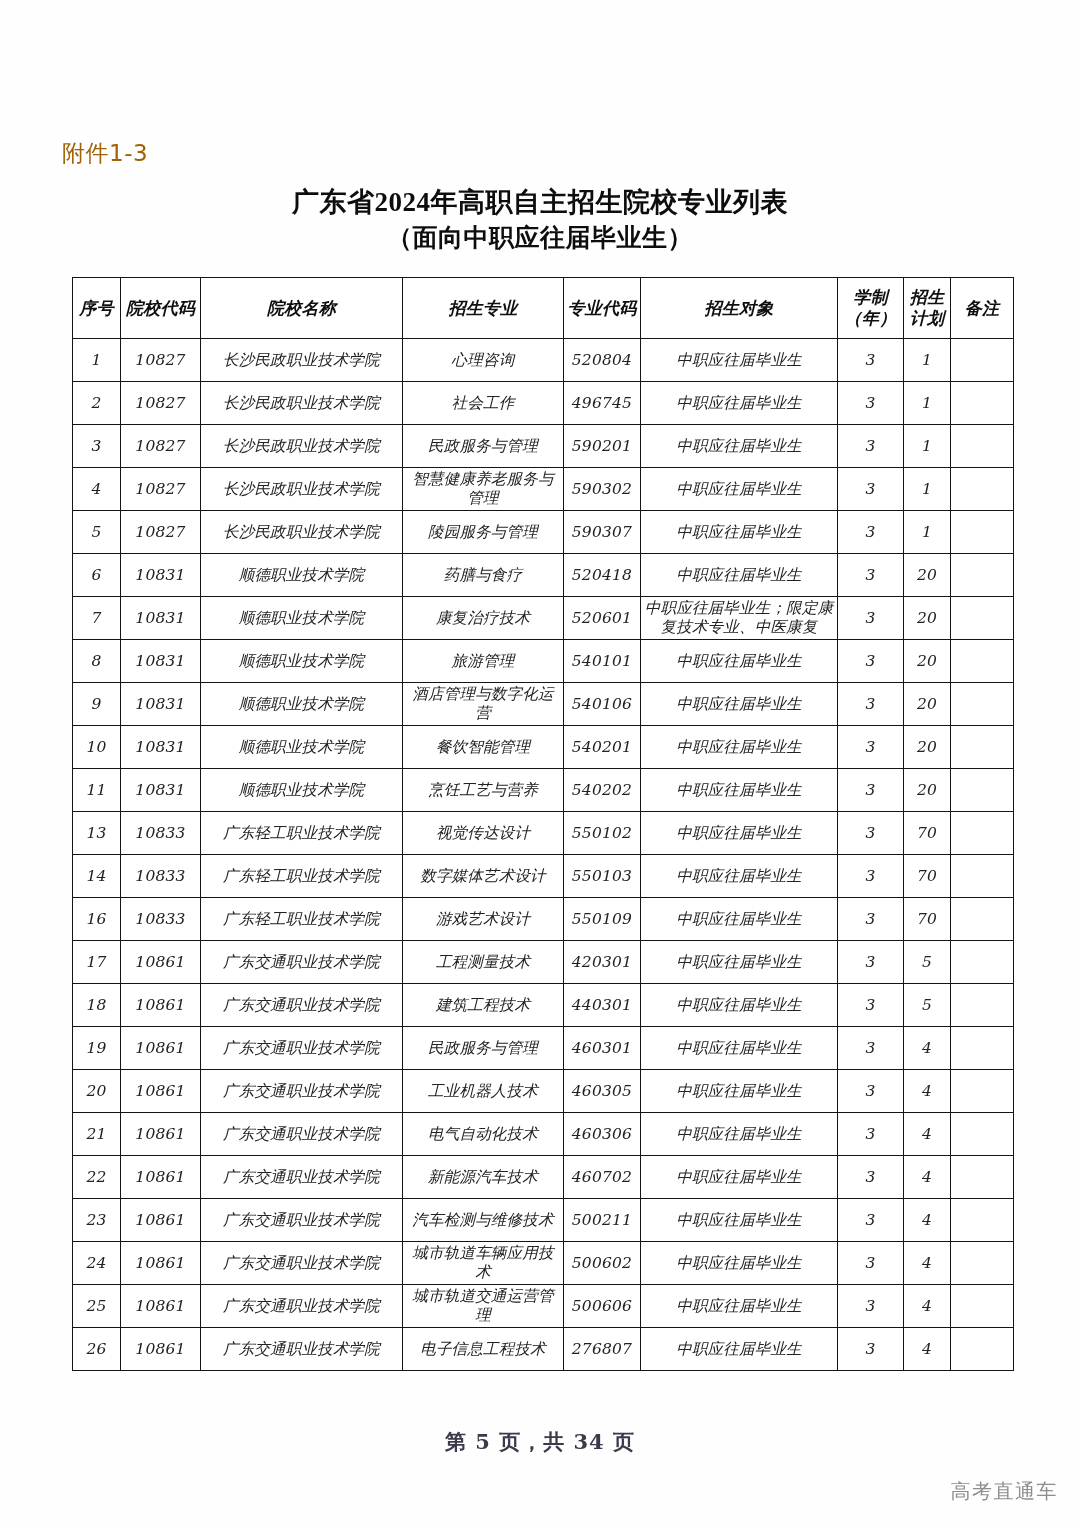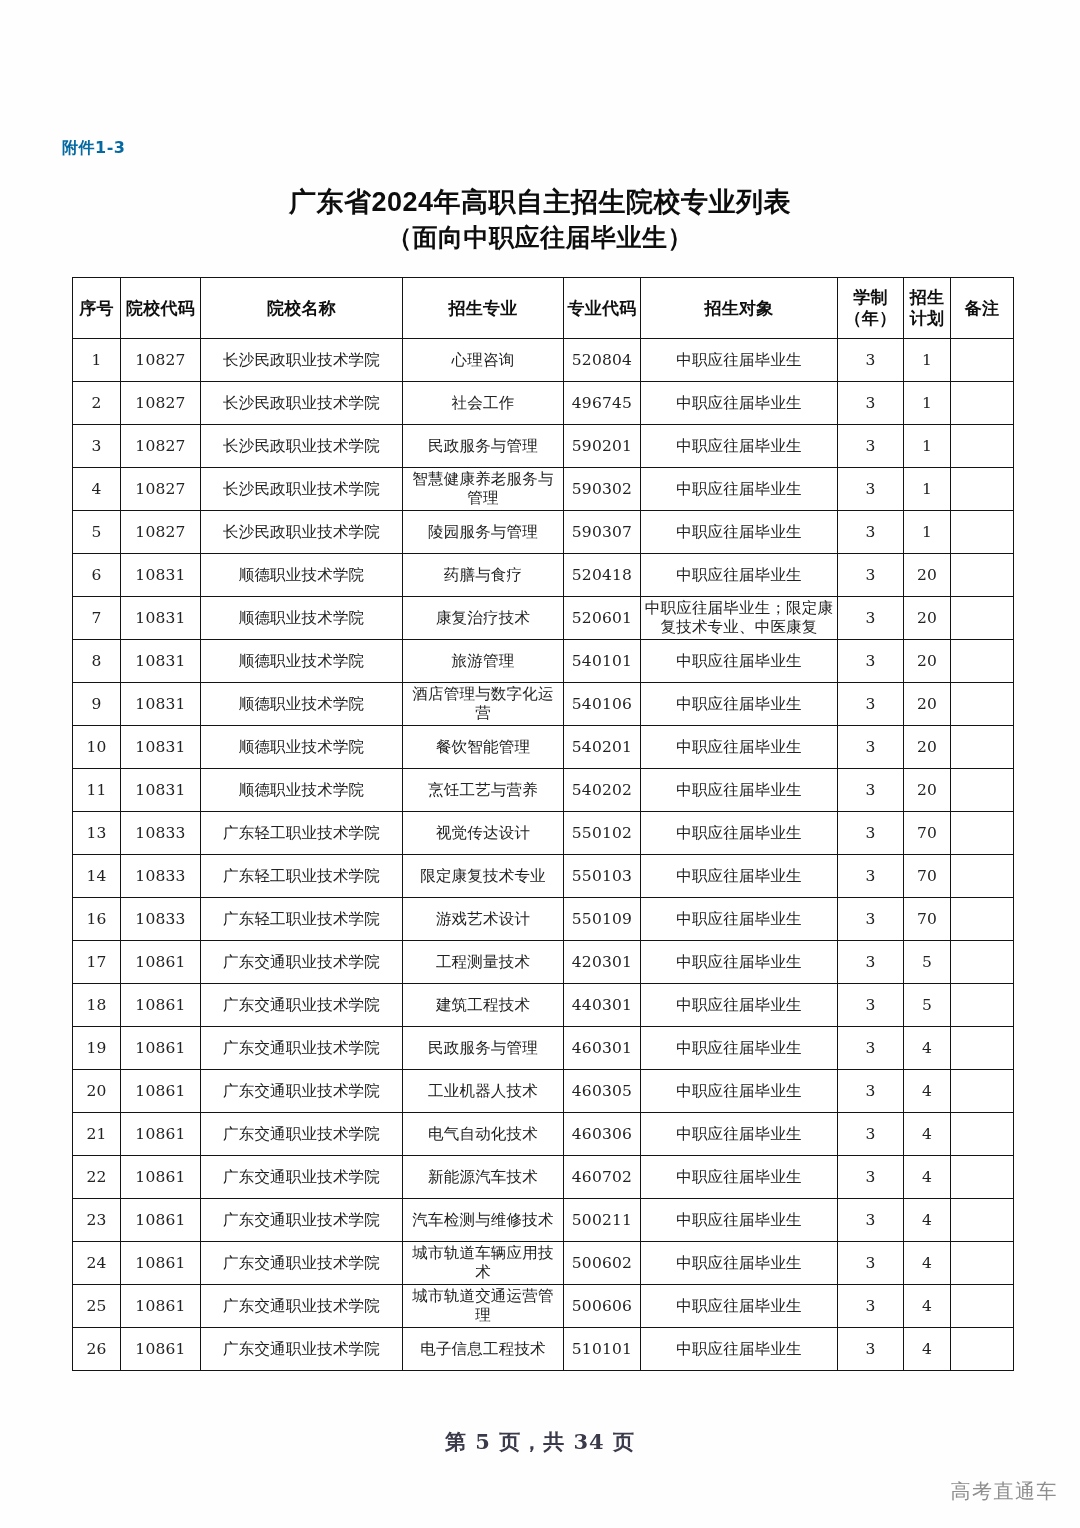--- a/index.html
+++ b/index.html
@@ -20,42 +20,42 @@
     position: absolute;
     inset: 0;
     background: #fefefe;
   }
 
   
   .attachment-label {
     position: absolute;
     left: 62px;
     top: 138px;
-    font-size: 16px;
-    font-weight: bold;
+    font-size: 23px;
+    font-weight: normal;
     letter-spacing: 0.5px;
-    color: #0369a1;
+    color: #a16207;
     font-family: "DejaVu Sans", "Liberation Sans", sans-serif;
   }
 
   
   .title-block {
     position: absolute;
     left: 0;
     right: 0;
     top: 185px;
     text-align: center;
   }
   .doc-title {
     font-size: 27px;
     font-weight: bold;
     letter-spacing: 0.5px;
     line-height: 1.32;
     color: #0d0d0d;
-    font-family: Liberation Sans, sans-serif;
+    font-family: Liberation Serif, serif;
   }
   .doc-subtitle {
     font-size: 25px;
     font-weight: bold;
     letter-spacing: 0.5px;
     line-height: 1.35;
     color: #0d0d0d;
     font-family: "DejaVu Serif", "Liberation Serif", serif;
   }
 
@@ -64,20 +64,21 @@
     position: absolute;
     left: 72px;
     top: 277px;
     width: 941px;
   }
   table.main-table {
     border-collapse: collapse;
     width: 941px;
     table-layout: fixed;
     background: #fff;
+    font-style: italic;
   }
   table.main-table th,
   table.main-table td {
     border: 1.3px solid #141414;
     text-align: center;
     vertical-align: middle;
     padding: 2px 2px;
     font-size: 15.5px;
     line-height: 1.22;
     color: #222;
@@ -320,21 +321,21 @@
             <td class="c-mcode">550102</td>
             <td class="c-target">中职应往届毕业生</td>
             <td class="c-years">3</td>
             <td class="c-plan">70</td>
             <td class="c-note"></td>
           </tr>
           <tr>
             <td class="c-idx">14</td>
             <td class="c-code">10833</td>
             <td class="c-school">广东轻工职业技术学院</td>
-            <td class="c-major two-line">限定康复技术专业</td>
+            <td class="c-major two-line">数字媒体艺术设计</td>
             <td class="c-mcode">550103</td>
             <td class="c-target">中职应往届毕业生</td>
             <td class="c-years">3</td>
             <td class="c-plan">70</td>
             <td class="c-note"></td>
           </tr>
           <tr>
             <td class="c-idx">16</td>
             <td class="c-code">10833</td>
             <td class="c-school">广东轻工职业技术学院</td>
@@ -442,21 +443,21 @@
             <td class="c-target">中职应往届毕业生</td>
             <td class="c-years">3</td>
             <td class="c-plan">4</td>
             <td class="c-note"></td>
           </tr>
           <tr>
             <td class="c-idx">26</td>
             <td class="c-code">10861</td>
             <td class="c-school">广东交通职业技术学院</td>
             <td class="c-major two-line">电子信息工程技术</td>
-            <td class="c-mcode">510101</td>
+            <td class="c-mcode">276807</td>
             <td class="c-target">中职应往届毕业生</td>
             <td class="c-years">3</td>
             <td class="c-plan">4</td>
             <td class="c-note"></td>
           </tr>
         </tbody>
     </table>
   </div>
 
   <div class="page-footer">第 5 页，共 34 页</div>

